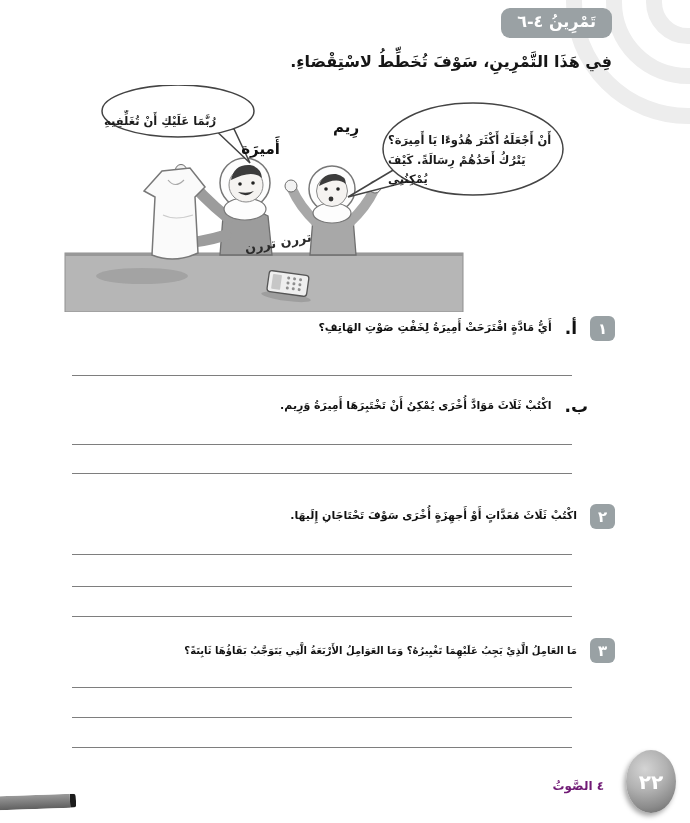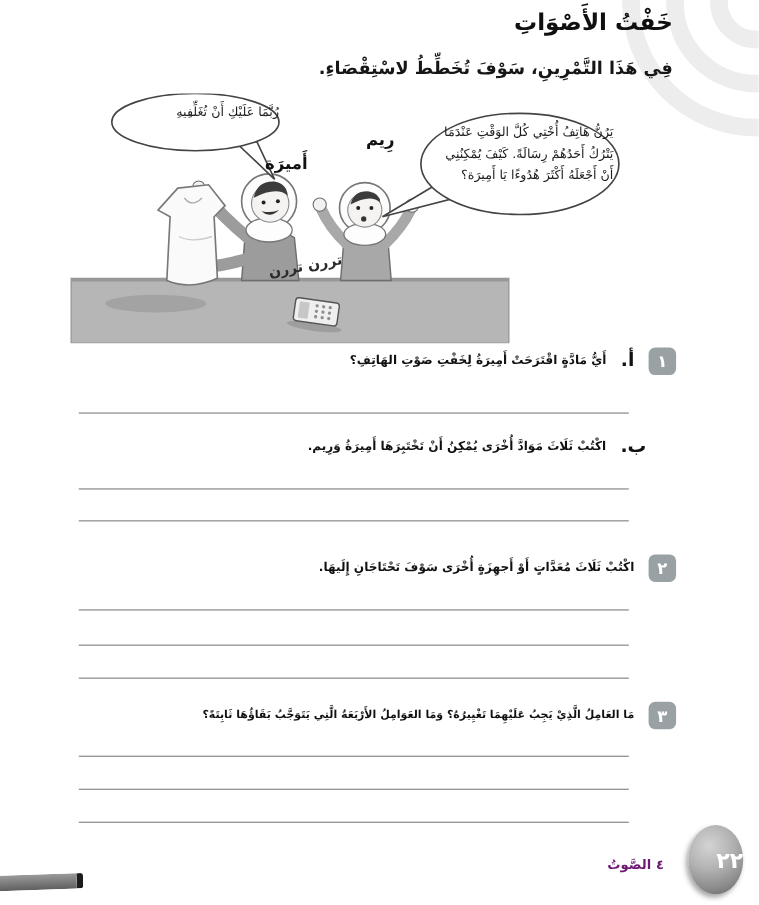--- a/index.html
+++ b/index.html
@@ -11,21 +11,21 @@
   
   .header-row{position:absolute;top:8px;right:78px;display:flex;align-items:center;gap:12px;}
   .ex-badge{background:#9aa1a4;color:#fff;font-weight:bold;font-size:16px;
             padding:5px 16px 7px 16px;border-radius:9px;line-height:1.1;}
   .page-title{font-weight:bold;font-size:21px;color:#101010;}
   .intro{position:absolute;top:52px;right:78px;font-weight:bold;font-size:16px;color:#161616;}
 
   
   .illo-wrap{position:absolute;left:60px;top:85px;width:565px;height:227px;}
   .illo-svg{position:absolute;left:0;top:0;}
-  .bubble-text{position:absolute;text-align:right;font-weight:normal;color:#1c1c1c;line-height:1.7;}
+  .bubble-text{position:absolute;text-align:left;font-weight:bold;color:#1c1c1c;line-height:1.7;margin-top:20px;}
   .bubble-amira{left:44px;top:7px;width:150px;font-size:11.5px;}
   .bubble-reem{left:328px;top:26px;width:170px;font-size:11.5px;}
   .fig-label{position:absolute;font-weight:bold;font-size:15px;color:#111;}
   .label-amira{left:148px;top:55px;width:72px;}
   .label-reem{left:258px;top:33px;width:56px;text-align:center;}
   .ring-text{position:absolute;left:158px;top:150px;width:120px;text-align:center;
              font-weight:bold;font-size:13px;color:#2b2b2b;transform:rotate(-10deg);letter-spacing:1px;}
 
   
   .q-row{position:absolute;display:flex;align-items:flex-start;gap:13px;font-weight:bold;color:#111;}
@@ -33,42 +33,42 @@
          font-size:15px;font-weight:bold;display:flex;align-items:center;justify-content:center;margin-top:2px;}
   .q-sub{font-size:17px;line-height:28px;}
   .q-text{font-size:11px;line-height:28px;}
   .q-text.small{font-size:10px;line-height:30px;white-space:nowrap;}
   .ans{position:absolute;left:72px;width:500px;border-top:1.6px solid #7e7e7e;height:0;}
 
   
   .chapter{position:absolute;top:779px;right:86px;font-weight:bold;font-size:12px;color:#701a75;}
   .page-circle{position:absolute;left:626px;top:750px;width:50px;height:63px;border-radius:50%;
     background:radial-gradient(circle at 38% 30%, #d4d4d4 0%, #b2b2b2 40%, #8b8b8b 72%, #5e5e5e 100%);
-    box-shadow:-2px 3px 5px rgba(0,0,0,.35);display:flex;align-items:center;}
+    box-shadow:-2px 3px 5px rgba(0,0,0,.35);display:flex;align-items:center;justify-content:center;}
   .page-num{color:#fff;font-weight:bold;font-size:20px;}
 
   .pencil{position:absolute;left:-6px;top:795px;width:76px;height:14px;
     background:linear-gradient(180deg,#9b9b9b,#5f5f5f);border-radius:3px;
     border-right:6px solid #1c1c1c;transform:rotate(-2deg);}
 </style>
 </head>
 <body>
 
 <div id="stage">
 
   <svg class="wm" width="150" height="150" viewBox="0 0 150 150">
     <g fill="none" stroke="#ededed" stroke-width="16">
       <circle cx="148" cy="2" r="34"></circle>
       <circle cx="148" cy="2" r="74"></circle>
       <circle cx="148" cy="2" r="114"></circle>
     </g>
   </svg>
 
   <div class="header-row">
-    <span class="page-title">خَفْتُ الأَصْوَاتِ</span>
+    <span class="ex-badge">تَمْرِينُ ٤-٦</span>
   </div>
   <div class="intro">فِي هَذَا التَّمْرِينِ، سَوْفَ تُخَطِّطُ لاسْتِقْصَاءِ.</div>
 
   <div class="illo-wrap">
     <svg class="illo-svg" width="565" height="227" viewBox="0 0 565 227">
 
       <g>
         <rect x="5" y="168" width="398" height="59" fill="#b6b6b6" stroke="#8f8f8f" stroke-width="1"></rect>
         <line x1="5" y1="169.5" x2="403" y2="169.5" stroke="#989898" stroke-width="3"></line>
         <ellipse cx="82" cy="191" rx="46" ry="8" fill="#a3a3a3"></ellipse>
@@ -134,23 +134,22 @@
       <g>
         <path d="M345,78 L288,112 L362,93 Z" fill="#fff" stroke="#444" stroke-width="1.5"></path>
         <ellipse cx="413" cy="64" rx="90" ry="46" fill="#fff" stroke="#444" stroke-width="1.5"></ellipse>
       </g>
     </svg>
 
     <div class="bubble-text bubble-amira">
       <div>رُبَّمَا عَلَيْكِ أَنْ تُغَلِّفِيهِ</div>
     </div>
     <div class="bubble-text bubble-reem">
-      <div>يَرُنُّ هَاتِفُ أُخْتِي كُلَّ الوَقْتِ عَنْدَمَا</div>
+      <div>أَنْ أَجْعَلَهُ أَكْثَرَ هُدُوءًا يَا أَمِيرَة؟</div>
       <div>يَتْرُكُ أَحَدُهُمْ رِسَالَةً. كَيْفَ يُمْكِنُنِي</div>
-      <div>أَنْ أَجْعَلَهُ أَكْثَرَ هُدُوءًا يَا أَمِيرَة؟</div>
     </div>
     <div class="fig-label label-amira">أَميرَة</div>
     <div class="fig-label label-reem">رِيم</div>
     <div class="ring-text">تررن تررن</div>
   </div>
 
   <div class="q-row" style="top:314px;right:75px;">
     <span class="q-num">١</span>
     <span class="q-sub">أ.</span>
     <span class="q-text">أَيُّ مَادَّةٍ اقْتَرَحَتْ أَمِيرَةُ لِخَفْتِ صَوْتِ الهَاتِفِ؟</span>

